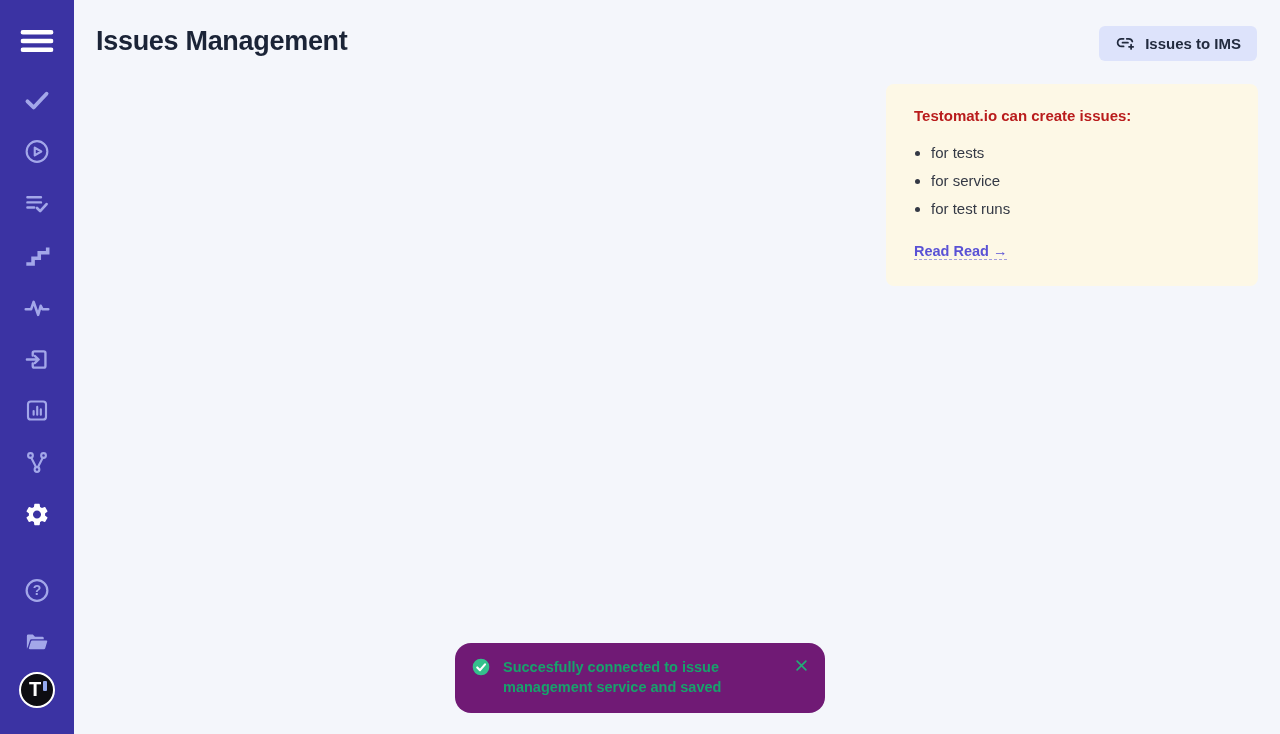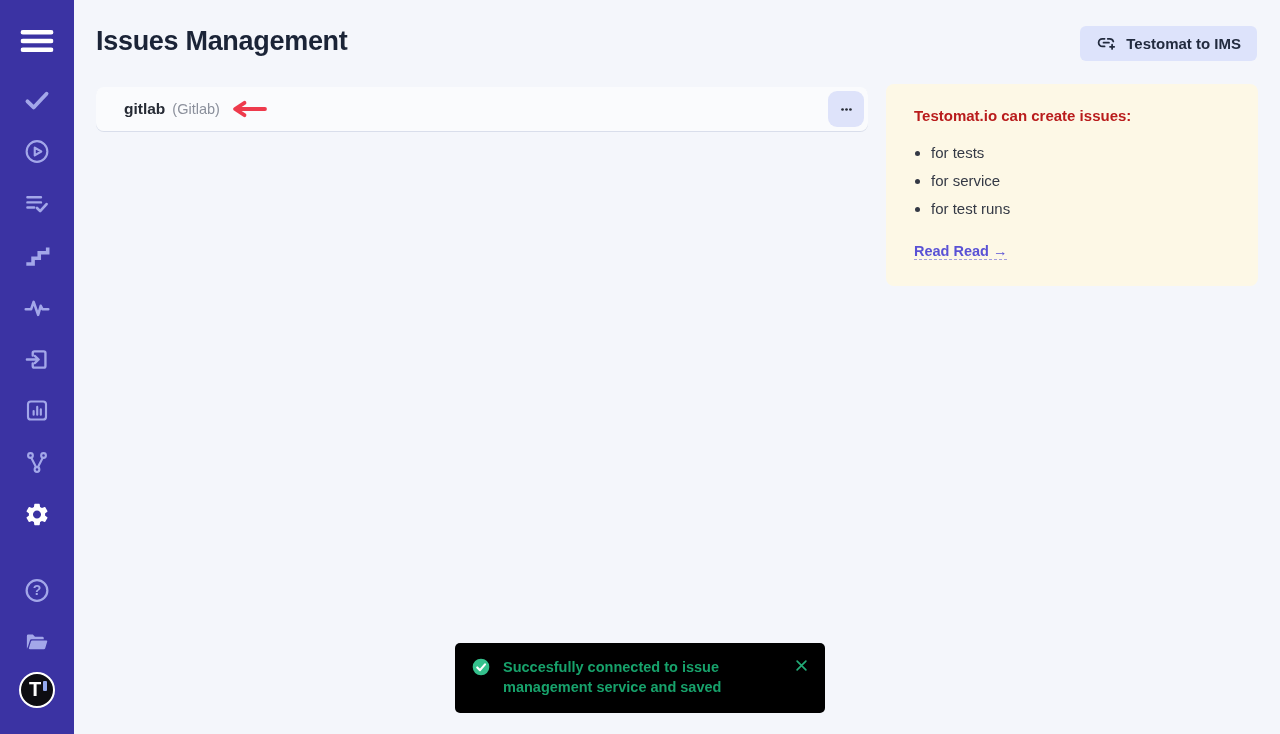--- a/index.html
+++ b/index.html
@@ -57,21 +57,21 @@
   .info-list li::marker { color:#343945; }
   .read-docs {
     display:inline-block; margin-top:15px; font-size:14.5px; font-weight:600;
     color:#5a52d5; text-decoration:none; border-bottom:1.5px dashed rgba(90,82,213,0.55);
     cursor:pointer;
   }
 
   
   .toast {
     position:absolute; left:455px; top:643px; width:370px;
-    background:#000000; border-radius:5px; padding:14px 16px 16px;
+    background:#701a75; border-radius:16px; padding:14px 16px 16px;
     display:flex; align-items:flex-start; gap:12px;
   }
   .toast-msg { width:262px; font-size:14.5px; font-weight:700; color:#17a26b; line-height:20px; }
   .toast-close { background:none; border:none; padding:0; margin-left:auto; margin-top:1px; cursor:pointer; display:flex; }
 
   
   .logo {
     position:relative; width:36px; height:36px; border-radius:50%;
     background:#0d0d12; border:2.5px solid #ffffff;
   }
@@ -169,46 +169,27 @@
 
 <button class="connect-btn">
   <span>
     <svg width="21" height="21" viewBox="0 0 24 24" fill="none" stroke="#222b3f" stroke-width="2" stroke-linecap="round">
         <path d="M9.8 15.3 H7.3 a4.3 4.3 0 1 1 0-8.6 h2.5"></path>
         <path d="M13.4 6.7 h2.3 a4.3 4.3 0 0 1 4.1 3"></path>
         <path d="M8.6 11 h6.2"></path>
         <path d="M18.4 13.4 v4.8 M16 15.8 h4.8"></path>
       </svg>
   </span>
-  <span>Testomat to IMS</span>
+  <span>Issues to IMS</span>
 </button>
 
 <div class="rows">
 
 
 
-  <div class="row row-a">
-    <span class="row-name">gitlab</span>
-    <span class="row-type">(Gitlab)</span>
-    <span class="red-arrow">
-      <svg width="38" height="18" viewBox="0 0 38 18" fill="none" stroke="#ee3a4c" stroke-linecap="round" stroke-linejoin="round">
-          <path d="M7 9 H35" stroke-width="3.8"></path>
-          <path d="M14.5 2.8 L5 9 L14.5 15.2" stroke-width="3.8"></path>
-        </svg>
-    </span>
-    <button class="dots-btn">
-      <svg width="19" height="19" viewBox="0 0 24 24">
-          <g fill="#262b35">
-            <circle cx="7" cy="12" r="1.7"></circle>
-            <circle cx="12" cy="12" r="1.7"></circle>
-            <circle cx="17" cy="12" r="1.7"></circle>
-          </g>
-        </svg>
-    </button>
-  </div>
 
 </div>
 
 <aside class="info-panel">
   <p class="info-title">Testomat.io can create issues:</p>
   <ul class="info-list">
     <li>for tests</li>
     <li>for service</li>
     <li>for test runs</li>
   </ul>

